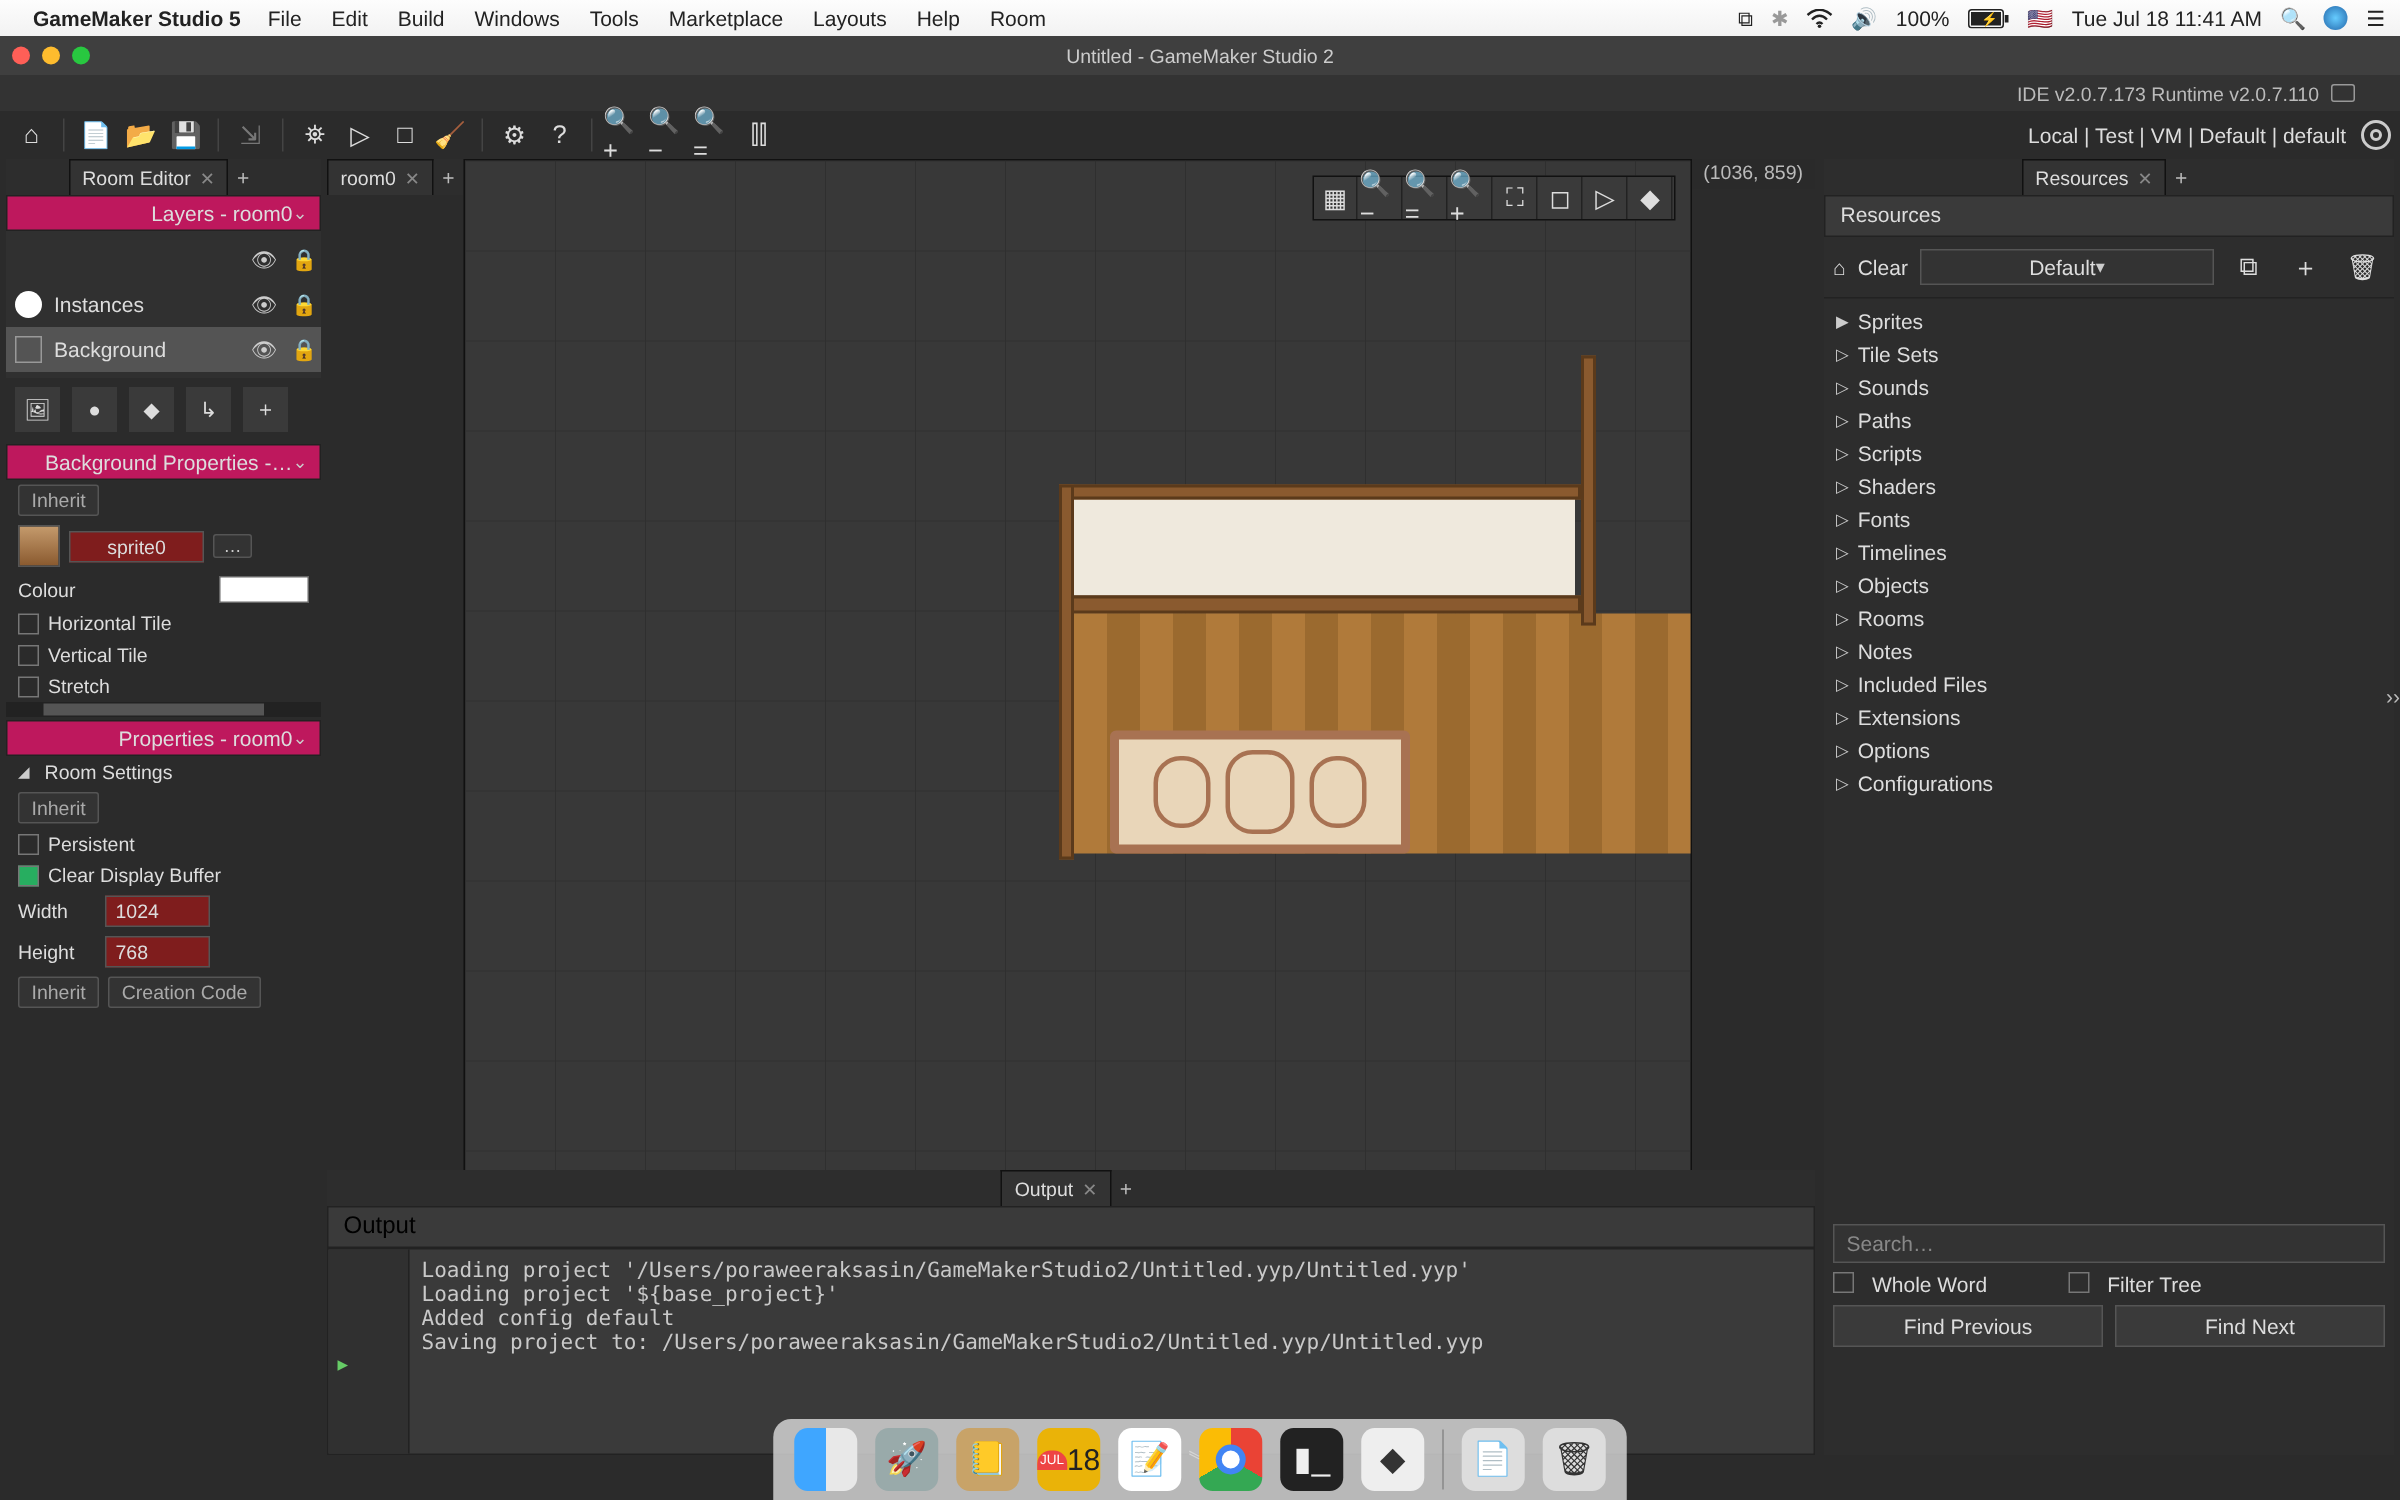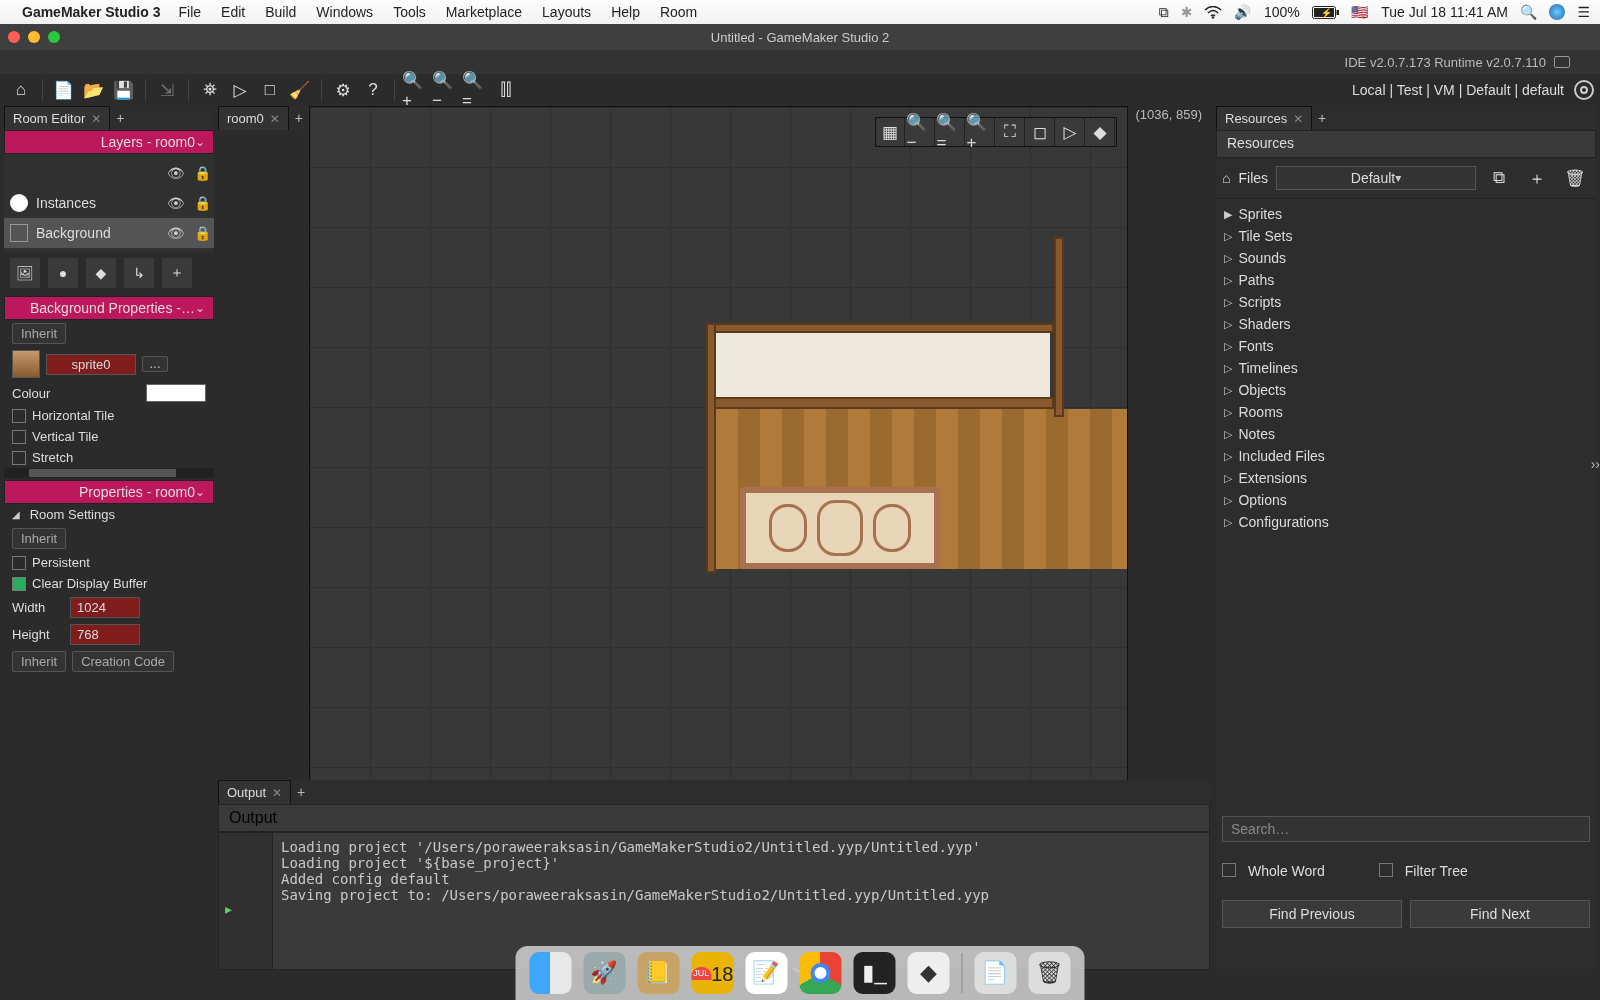--- a/index.html
+++ b/index.html
@@ -26,21 +26,21 @@
 
 
 .toolbar { position:absolute; top:74px; left:0; right:0; height:32px; background:#2b2b2b; display:flex; align-items:center; padding:0 6px; color:#ccc; }
 .tbtn { width:28px; height:28px; display:flex; align-items:center; justify-content:center; margin:0 1px; color:#ddd; font-size:17px; }
 .tsep { width:1px; height:22px; background:#444; margin:0 6px; }
 .toolbar .right { margin-left:auto; font-size:14px; color:#ddd; display:flex; align-items:center; gap:6px;}
 .target-icon{width:20px;height:20px;border:2px solid #ccc;border-radius:50%;position:relative;margin-left:4px}
 .target-icon:after{content:"";position:absolute;inset:4px;border:2px solid #ccc;border-radius:50%}
 
 
-.tabbar { height:24px; background:#2d2d2d; display:flex; align-items:stretch; }
+.tabbar { height:24px; background:#2d2d2d; display:flex; align-items:stretch;justify-content:center; }
 .tab { background:#333; border:1px solid #111; border-bottom:none; padding:2px 8px; font-size:13px; color:#ddd; display:flex; align-items:center; gap:6px;}
 .tab .x{color:#888;font-size:12px}
 .tabadd{width:20px;display:flex;align-items:center;justify-content:center;color:#bbb;font-size:14px;}
 
 
 .leftpanel { position:absolute; top:106px; left:4px; width:210px; bottom:190px; background:#2b2b2b; color:#ddd; font-size:14px; display:flex; flex-direction:column; overflow:hidden;}
 .hdrbar{height:24px;background:#be185d;display:flex;align-items:center;padding:0 8px;justify-content:flex-end;border:1px solid #222;}
 .chev{color:#ccc;font-size:12px}
 .layerlist{background:#303030;padding:4px 0;}
 .layerrow{display:flex;align-items:center;height:30px;padding:0 6px;gap:8px;}
@@ -97,21 +97,21 @@
 .rightpanel{position:absolute;top:106px;right:4px;width:380px;bottom:190px;background:#2d2d2d;color:#ddd;font-size:14px;display:flex;flex-direction:column}
 .subhdr{height:28px;background:#3a3a3a;padding:4px 10px;border:1px solid #222}
 .viewrow{display:flex;align-items:center;gap:8px;padding:6px 6px;border-bottom:1px solid #222}
 .rsel{flex:1;background:#333;border:1px solid #555;padding:3px 6px;display:flex;justify-content:center;align-items:center}
 .tree{padding:4px 2px;overflow:auto}
 .trow{display:flex;align-items:center;gap:6px;padding:3px 6px;font-size:14px}
 .trow .ar{color:#ccc;font-size:11px}
 .dbl{position:absolute;right:-4px;top:350px;color:#bbb;font-size:14px}
 
 
-.rsearch{position:absolute;right:4px;bottom:30px;height:160px;width:380px;background:#2d2d2d;color:#ddd;font-size:14px;display:flex;flex-direction:column;gap:21px;padding:6px}
+.rsearch{position:absolute;right:4px;bottom:30px;height:160px;width:380px;background:#2d2d2d;color:#ddd;font-size:14px;display:flex;flex-direction:column;gap:6px;padding:6px}
 .rin{background:#333;border:1px solid #555;padding:4px 8px;color:#888}
 .cbrow{display:flex;gap:12px;}
 .rbtn{flex:1;background:#3a3a3a;border:1px solid #555;text-align:center;padding:5px 0}
 
 
 .dock{position:absolute;left:50%;bottom:0;transform:translateX(-50%);height:54px;background:rgba(220,220,220,.8);border-radius:12px 12px 0 0;display:flex;align-items:center;padding:4px 14px;gap:12px}
 .dicon{width:42px;height:42px;border-radius:9px;background:#bbb;display:flex;align-items:center;justify-content:center;font-size:22px;color:#333}
 .dicon.finder{background:linear-gradient(90deg,#3fa6ff 50%,#e8e8e8 50%)}
 .dicon.chrome{background:conic-gradient(#ea4335 0 120deg,#34a853 120deg 240deg,#fbbc05 240deg 360deg);position:relative}
 .dicon.chrome:after{content:"";position:absolute;inset:11px;border-radius:50%;background:#fff;border:4px solid #4285f4}
@@ -119,21 +119,21 @@
 .dicon.cal{background:#eab308;display:flex;flex-direction:row;font-size:9px;line-height:1}
 .dicon.cal .mo{background:#e44;color:#fff;width:100%;text-align:center;border-radius:9px 9px 0 0;padding:2px 0}
 .dicon.cal .da{font-size:20px;color:#222;padding-top:2px}
 .dsep{width:1px;height:40px;background:#888}
 </style>
 </head>
 <body>
 
 <div class="menubar">
   <span class="apple"></span>
-  <span class="appname">GameMaker Studio 3</span>
+  <span class="appname">GameMaker Studio 5</span>
   <span class="mitem">File</span>
   <span class="mitem">Edit</span>
   <span class="mitem">Build</span>
   <span class="mitem">Windows</span>
   <span class="mitem">Tools</span>
   <span class="mitem">Marketplace</span>
   <span class="mitem">Layouts</span>
   <span class="mitem">Help</span>
   <span class="mitem">Room</span>
   <div class="right">
@@ -387,21 +387,21 @@
   <div class="tabbar">
     <div class="tab">
       <span>Resources</span>
       <span class="x">✕</span>
     </div>
     <div class="tabadd">+</div>
   </div>
   <div class="subhdr">Resources</div>
   <div class="viewrow">
     <span>⌂</span>
-    <span>Files</span>
+    <span>Clear</span>
     <div class="rsel">
       <span>Default</span>
       <span class="chev">▾</span>
     </div>
     <span class="tbtn">⧉</span>
     <span class="tbtn">＋</span>
     <span class="tbtn">🗑</span>
   </div>
   <div class="tree">
     <div class="trow">

